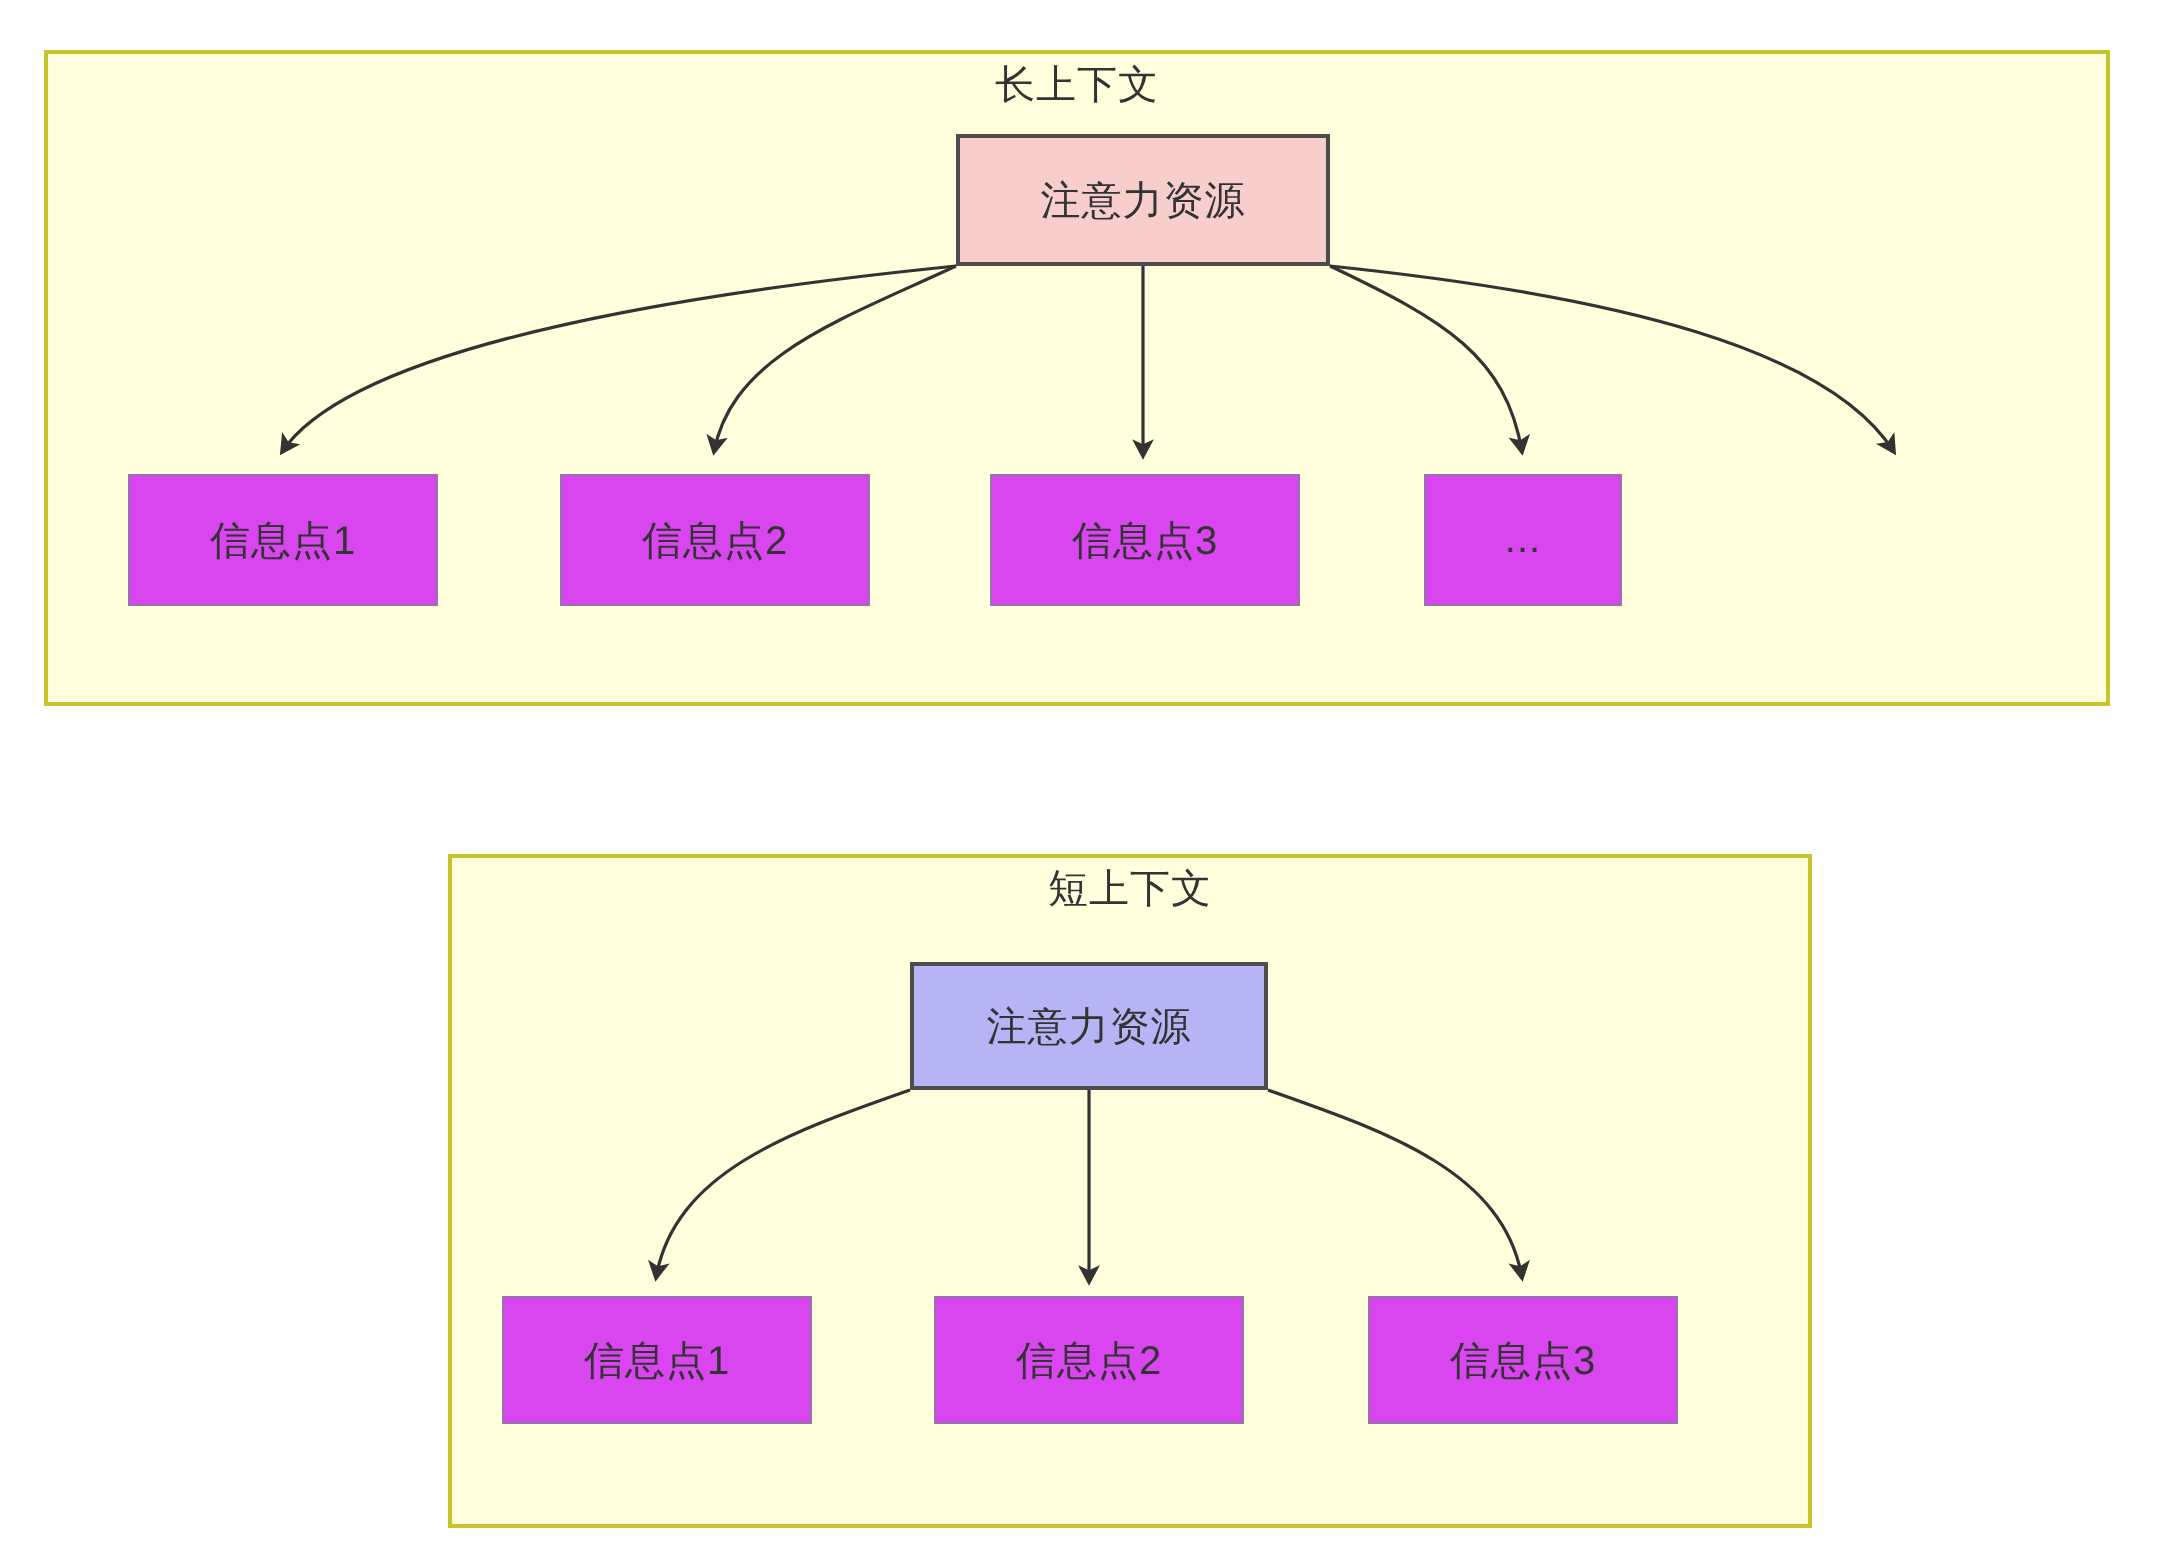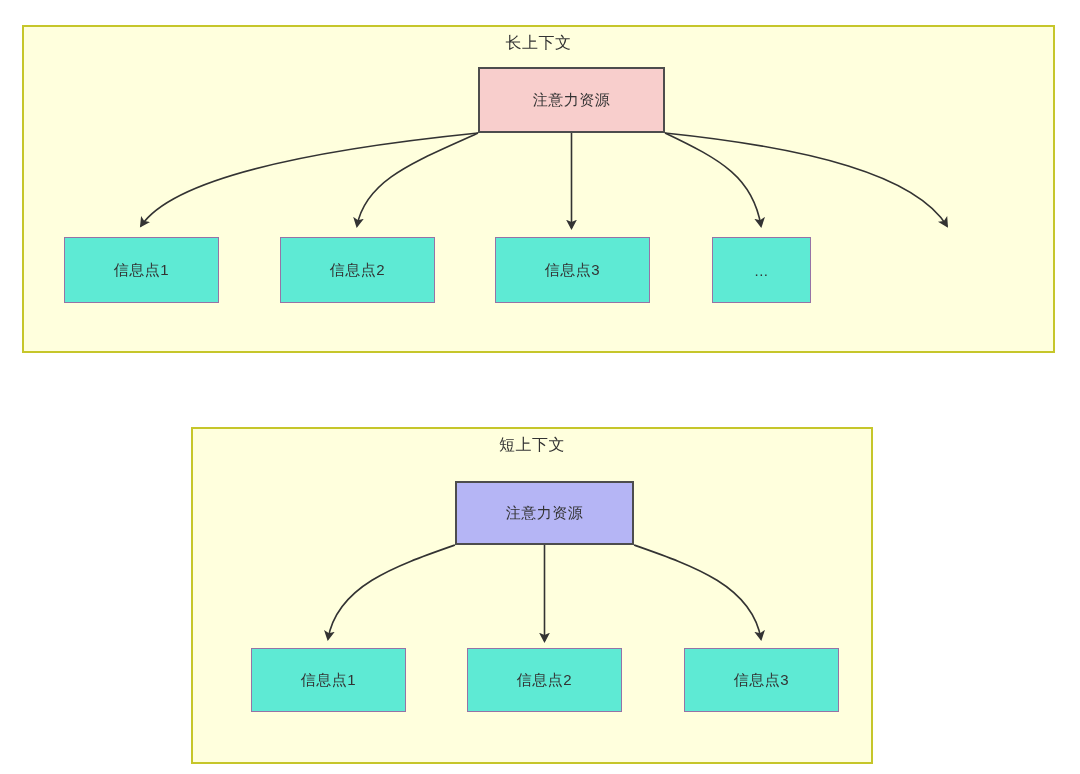--- a/index.html
+++ b/index.html
@@ -26,56 +26,56 @@
     border: 2px solid #c6c62a;
     box-sizing: border-box;
   }
   #panel-long {
     left: 22px;
     top: 25px;
     width: 1033px;
     height: 328px;
   }
   #panel-short {
-    left: 191px;
+    left: 224px;
     top: 427px;
     width: 682px;
     height: 337px;
   }
   .panel-title {
     position: absolute;
     top: 6px;
     left: 0;
     width: 100%;
     text-align: center;
-    font-size: 16px;
+    font-size: 20px;
     color: #333333;
     letter-spacing: 0.5px;
     line-height: 20px;
   }
   .node {
     position: absolute;
     box-sizing: border-box;
     display: flex;
     align-items: center;
     justify-content: center;
-    font-size: 15px;
+    font-size: 20px;
     color: #333333;
     letter-spacing: 0.5px;
   }
   .node-root-pink {
     background: #f8cecc;
     border: 2px solid #4d4d4d;
   }
   .node-root-blue {
     background: #b5b5f5;
     border: 2px solid #4d4d4d;
   }
   .node-info {
-    background: #5eead4;
+    background: #d946ef;
     border: 1.5px solid #9673a6;
   }
   svg.edges {
     position: absolute;
     left: 0;
     top: 0;
     width: 1080px;
     height: 774px;
     pointer-events: none;
     overflow: visible;

